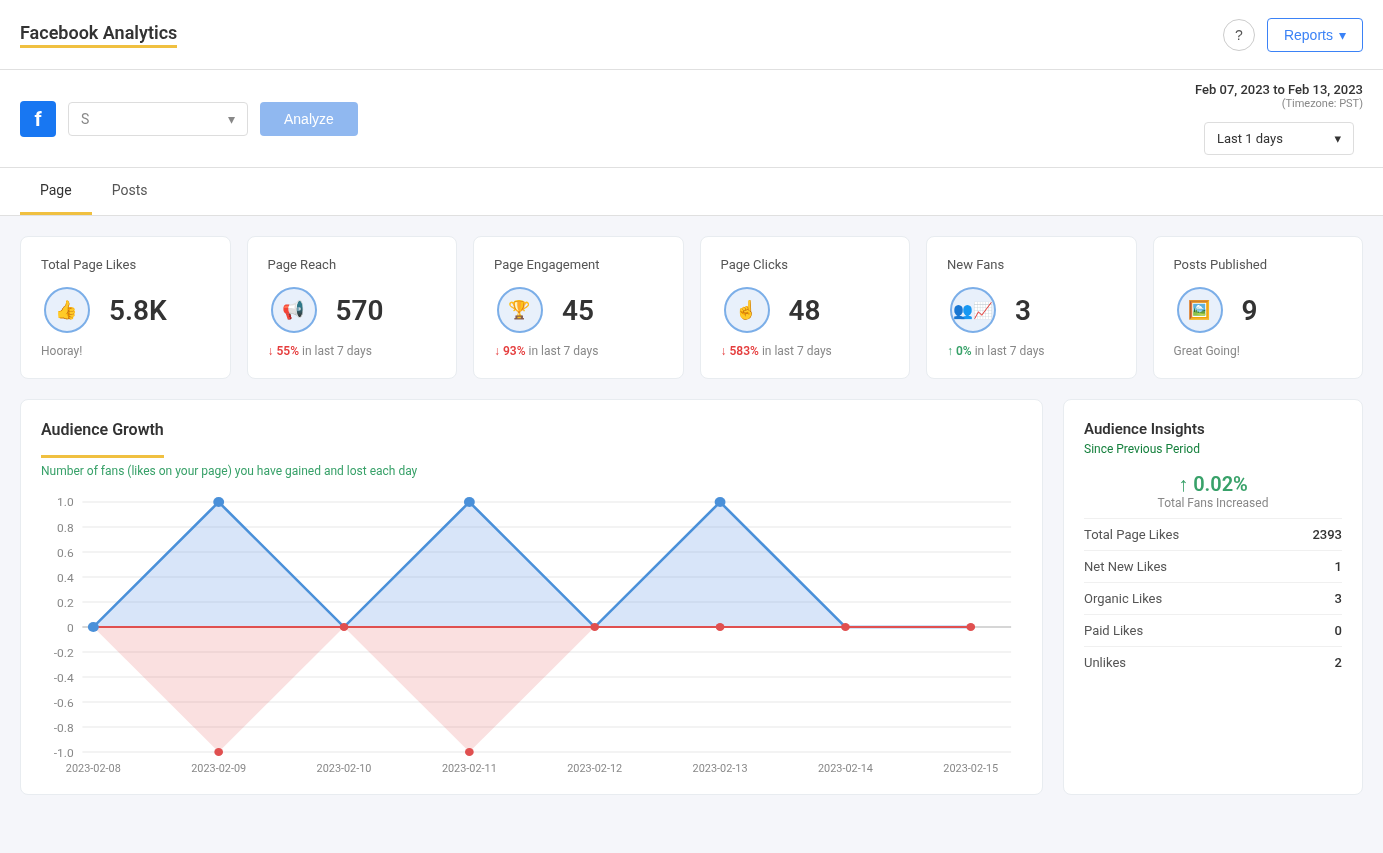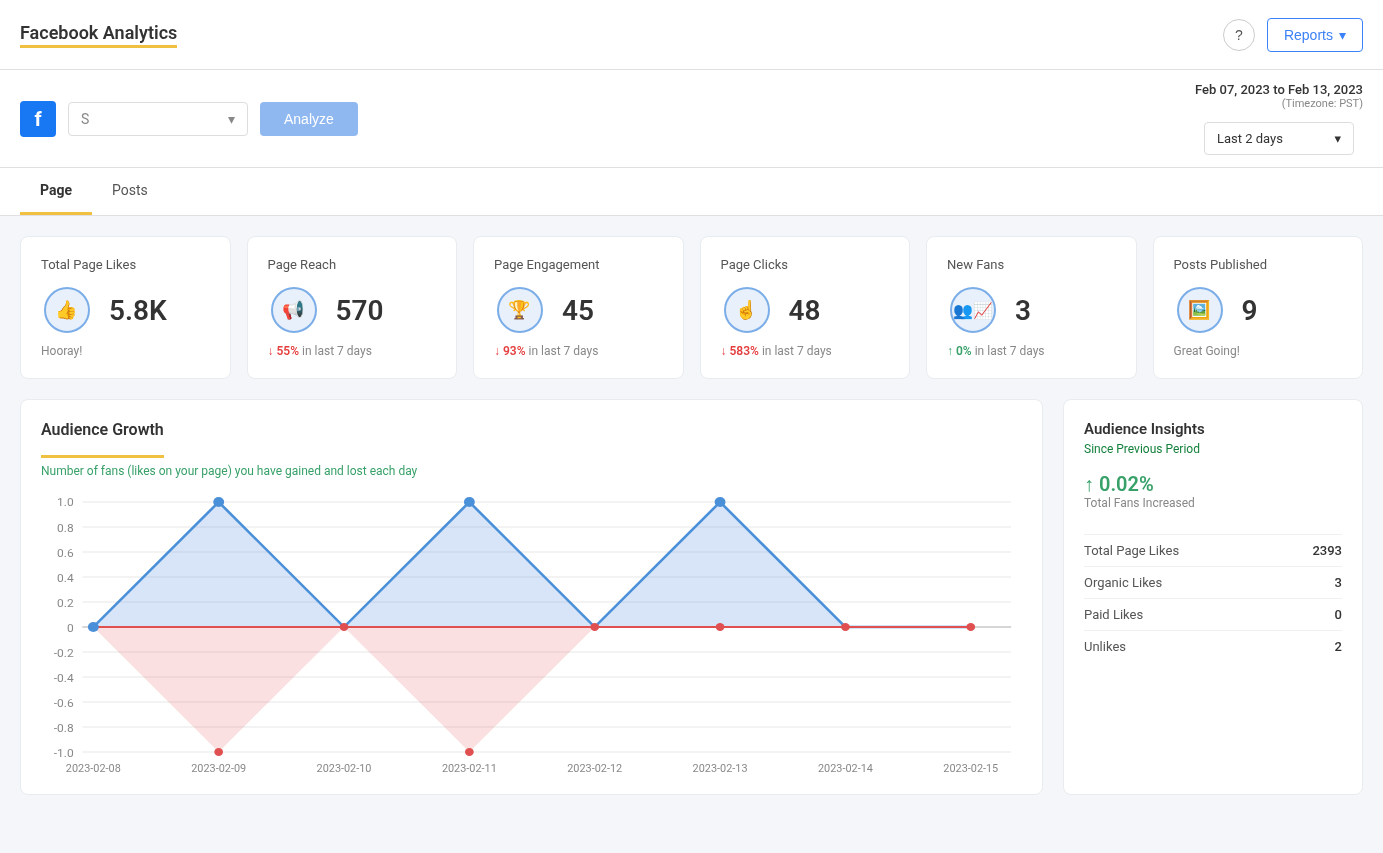--- a/index.html
+++ b/index.html
@@ -21,21 +21,21 @@
     .analyze-btn { background: #90b8f0; color: #fff; border: none; border-radius: 4px; padding: 9px 24px; cursor: pointer; font-size: 14px; font-weight: 500; }
     .toolbar-right { display: flex; align-items: center; gap: 12px; flex-direction: column; }
     .date-range { text-align: right; }
     .date-range-main { font-size: 13px; color: #333; font-weight: 500; }
     .date-range-sub { font-size: 11px; color: #888; }
     .period-select { border: 1px solid #ddd; border-radius: 4px; padding: 8px 12px; background: #fff; min-width: 150px; display: flex; align-items: center; justify-content: space-between; cursor: pointer; font-size: 13px; }
 
     
     .tabs { background: #fff; padding: 0 20px; border-bottom: 1px solid #e0e0e0; display: flex; gap: 0; }
     .tab { padding: 14px 20px; cursor: pointer; font-size: 14px; color: #555; border-bottom: 3px solid transparent; }
-    .tab.active { color: #333; border-bottom: 3px solid #f0c040; font-weight: 700; }
+    .tab.active { color: #333; border-bottom: 3px solid #f0c040; font-weight: 400; }
 
     
     .metrics-section { padding: 20px; display: flex; gap: 16px; }
     .metric-card { background: #fff; border: 1px solid #e8ecf0; border-radius: 8px; padding: 20px; flex: 1; min-width: 0; }
     .metric-title { font-size: 13px; color: #555; margin-bottom: 12px; }
     .metric-body { display: flex; align-items: center; gap: 16px; }
     .metric-icon { width: 52px; height: 52px; flex-shrink: 0; display: flex; align-items: center; justify-content: center; }
     .metric-icon svg { width: 48px; height: 48px; }
     .metric-footer { margin-top: 8px; font-size: 12px; color: #888; }
     .metric-footer .down { color: #e53e3e; }
@@ -46,21 +46,21 @@
     .growth-section { padding: 0 20px 20px; display: flex; gap: 20px; }
     .chart-container { background: #fff; border: 1px solid #e8ecf0; border-radius: 8px; padding: 20px; flex: 1; min-width: 0; }
     .chart-title { font-size: 16px; font-weight: 600; color: #333; border-bottom: 3px solid #f0c040; display: inline-block; padding-bottom: 16px; margin-bottom: 6px; }
     .chart-subtitle { font-size: 12px; color: #38a169; margin-bottom: 16px; }
     .chart-area { position: relative; width: 100%; height: 280px; }
 
     
     .insights-panel { background: #fff; border: 1px solid #e8ecf0; border-radius: 8px; padding: 20px; width: 300px; flex-shrink: 0; }
     .insights-title { font-size: 15px; font-weight: 600; color: #333; margin-bottom: 4px; }
     .insights-sub { font-size: 12px; color: #15803d; margin-bottom: 16px; }
-    .insights-highlight { margin-bottom: 24px; }
+    .insights-highlight { text-align: center; margin-bottom: 8px; }
     .insights-pct { font-size: 20px; font-weight: 600; color: #38a169; }
     .insights-pct-label { font-size: 12px; color: #888; }
     .insights-row { display: flex; justify-content: space-between; padding: 8px 0; border-top: 1px solid #f0f0f0; font-size: 13px; }
     .insights-row-label { color: #555; }
     .insights-row-value { color: #333; font-weight: 500; }
 
     
     .chart-svg { width: 100%; height: 100%; }
   </style>
 </head>
@@ -91,21 +91,21 @@
     <button class="analyze-btn">
       <span>Analyze</span>
     </button>
   </div>
   <div class="toolbar-right">
     <div class="date-range">
       <div class="date-range-main">Feb 07, 2023 to Feb 13, 2023</div>
       <div class="date-range-sub">(Timezone: PST)</div>
     </div>
     <div class="period-select">
-      <span>Last 2 days</span>
+      <span>Last 1 days</span>
       <span>▾</span>
     </div>
   </div>
 </div>
 
 <div class="tabs">
   <div class="tab active">Page</div>
   <div class="tab">Posts</div>
 </div>
 
@@ -291,20 +291,24 @@
     <div class="insights-sub">Since Previous Period</div>
     <div class="insights-highlight">
       <div class="insights-pct">↑ 0.02%</div>
       <div class="insights-pct-label">Total Fans Increased</div>
     </div>
     <div class="insights-row">
       <span class="insights-row-label">Total Page Likes</span>
       <span class="insights-row-value">2393</span>
     </div>
     <div class="insights-row">
+      <span class="insights-row-label">Net New Likes</span>
+      <span class="insights-row-value">1</span>
+    </div>
+    <div class="insights-row">
       <span class="insights-row-label">Organic Likes</span>
       <span class="insights-row-value">3</span>
     </div>
     <div class="insights-row">
       <span class="insights-row-label">Paid Likes</span>
       <span class="insights-row-value">0</span>
     </div>
     <div class="insights-row">
       <span class="insights-row-label">Unlikes</span>
       <span class="insights-row-value">2</span>

